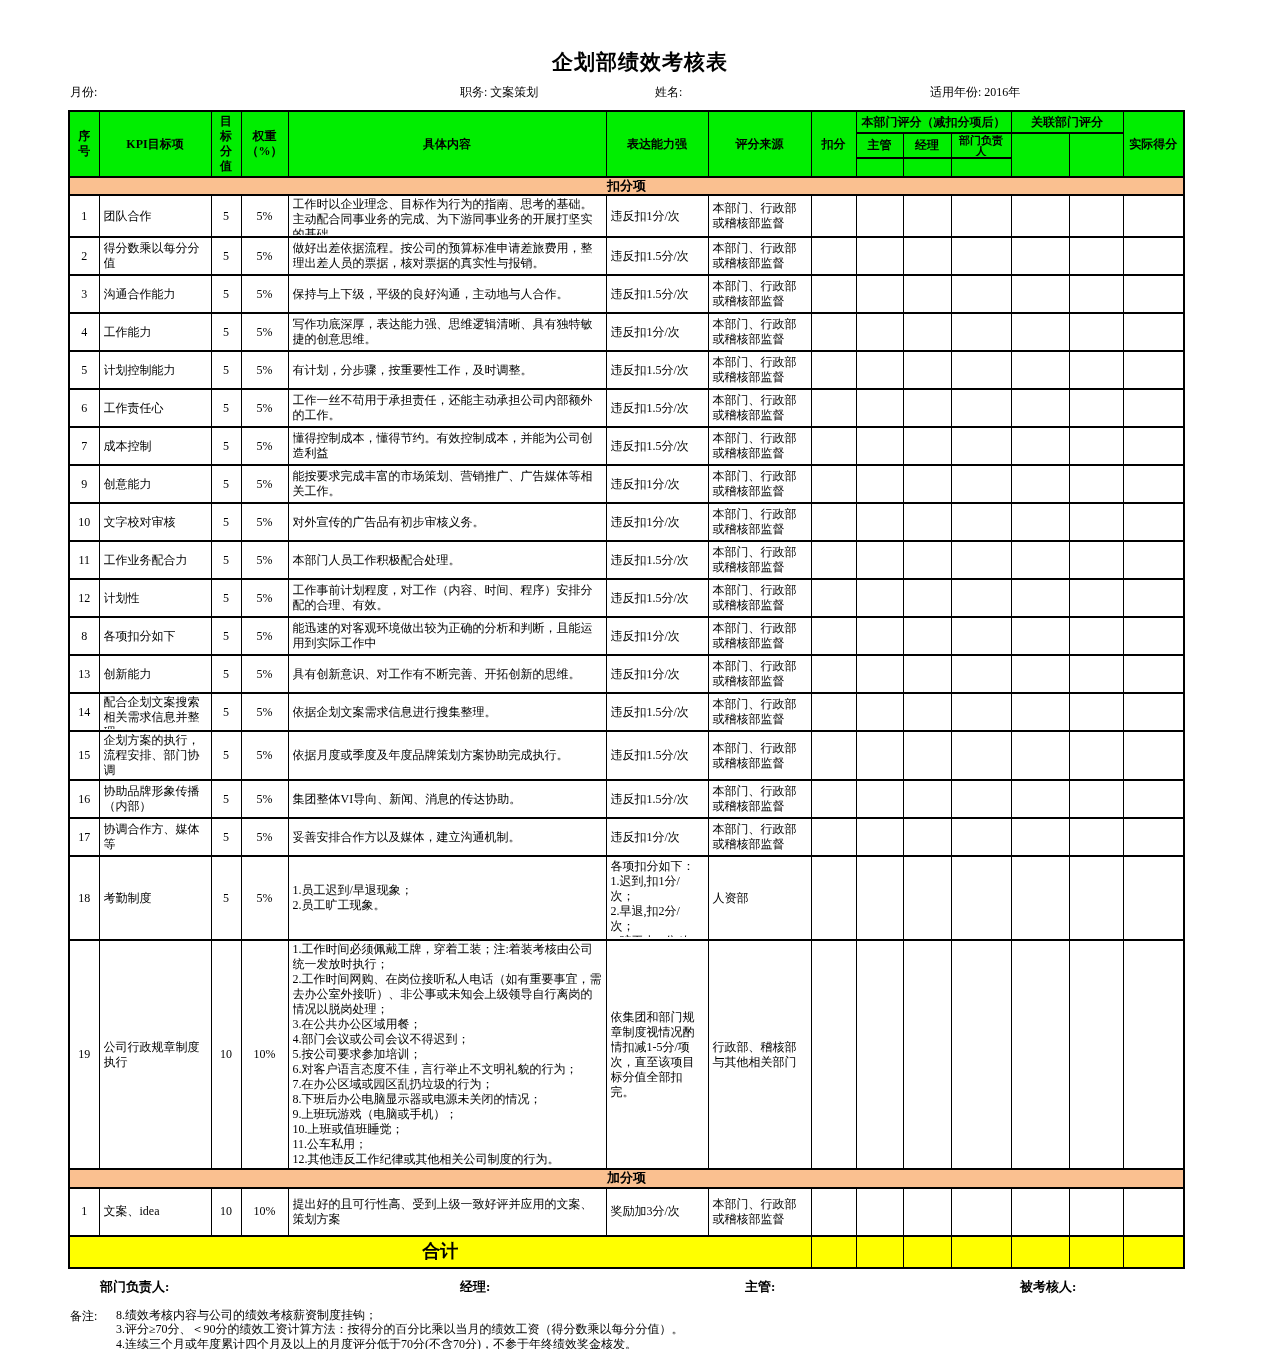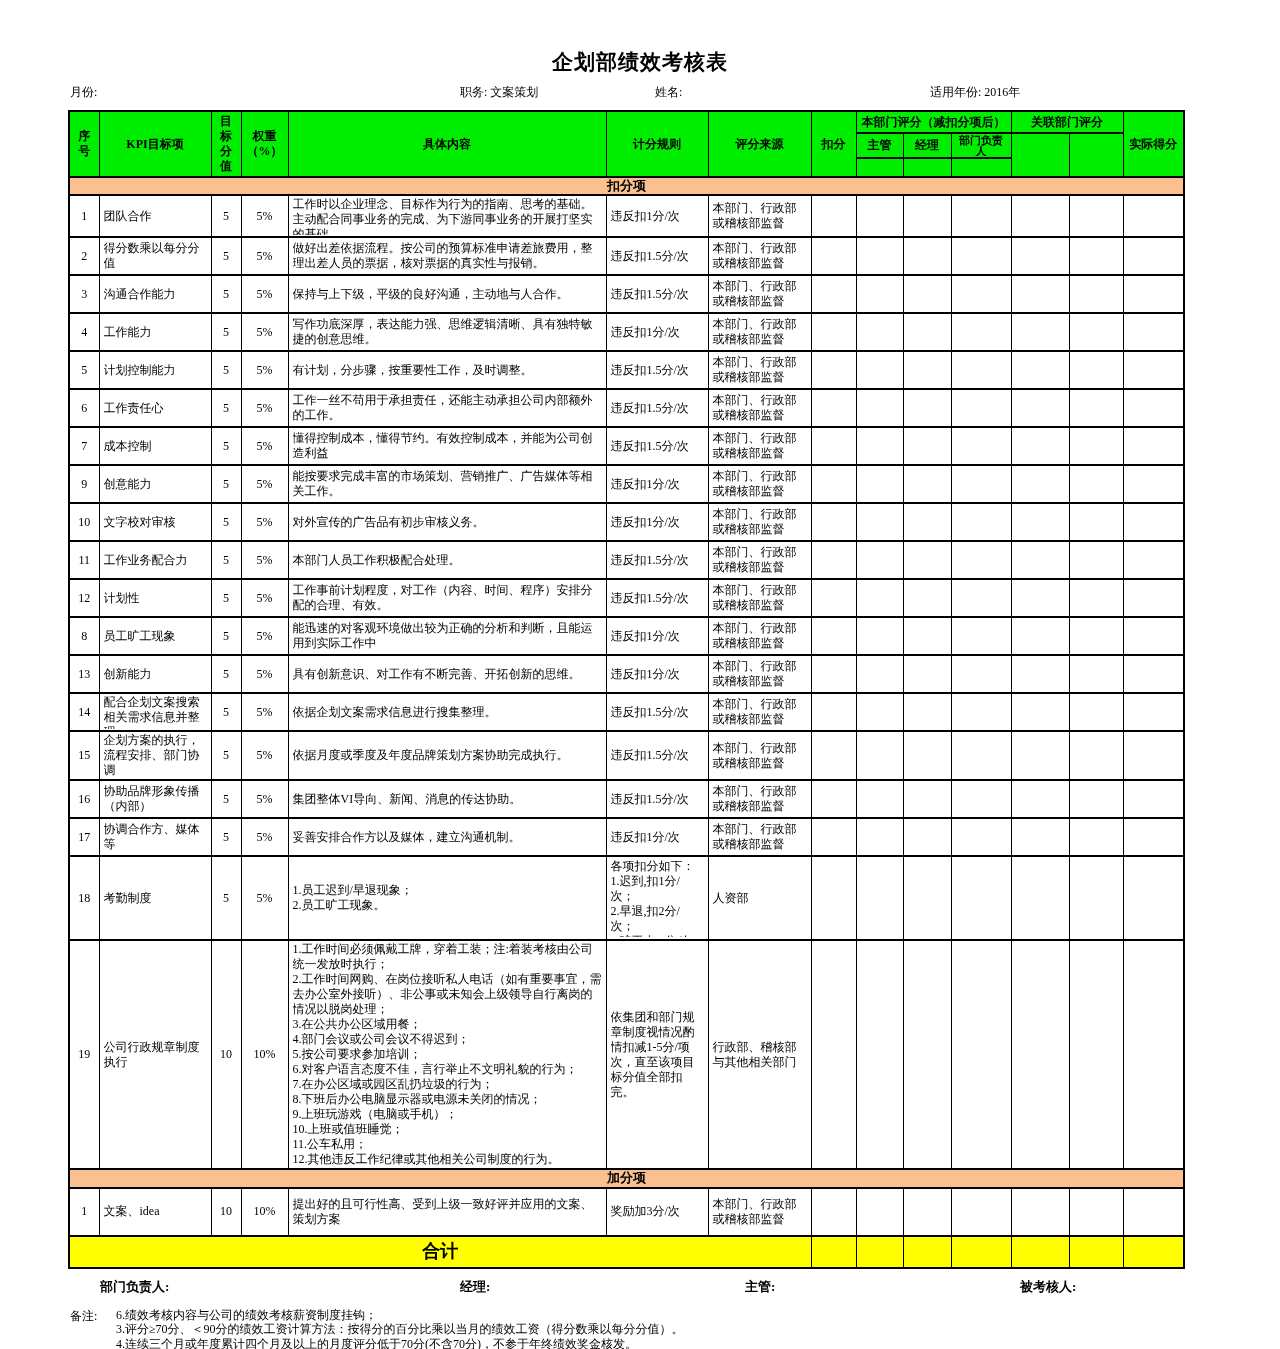--- a/index.html
+++ b/index.html
@@ -83,21 +83,21 @@
       <col style="width:54px">
       <col style="width:61px">
   </colgroup>
   <thead>
     <tr class="h1">
       <th rowspan="3">序号</th>
       <th rowspan="3">KPI目标项</th>
       <th rowspan="3">目标分值</th>
       <th rowspan="3">权重（%）</th>
       <th rowspan="3">具体内容</th>
-      <th rowspan="3">计分规则</th>
+      <th rowspan="3">表达能力强</th>
       <th rowspan="3">评分来源</th>
       <th rowspan="3">扣分</th>
       <th colspan="3">本部门评分（减扣分项后）</th>
       <th colspan="2">关联部门评分</th>
       <th rowspan="3">实际得分</th>
     </tr>
     <tr class="h2">
       <th>主管</th>
       <th>经理</th>
       <th>
@@ -378,21 +378,21 @@
     <td></td>
     <td></td>
     <td></td>
     <td></td>
     <td></td>
     <td></td>
   </tr>
       <tr class="row">
     <td class="cell-c">8</td>
     <td class="cell-l">
-          <div class="clip kpi-clip">员工旷工现象</div>
+          <div class="clip kpi-clip">各项扣分如下</div>
         </td>
     <td class="cell-c">5</td>
     <td class="cell-c">5%</td>
     <td class="cell-l">
           <div class="clip pre content-clip">能迅速的对客观环境做出较为正确的分析和判断，且能运用到实际工作中</div>
         </td>
     <td class="cell-l">
           <div class="clip pre rule-clip">违反扣1分/次</div>
         </td>
     <td class="cell-l">
@@ -638,17 +638,17 @@
 <div class="sigs">
   <span class="s1">部门负责人:</span>
   <span class="s2">经理:</span>
   <span class="s3">主管:</span>
   <span class="s4">被考核人:</span>
 </div>
 
 <div class="notes">
   <span class="notes-label">备注:</span>
   <div class="items" id="notes-items">
-      <div>6.绩效考核内容与公司的绩效考核薪资制度挂钩；</div>
+      <div>8.绩效考核内容与公司的绩效考核薪资制度挂钩；</div>
       <div>3.评分≥70分、＜90分的绩效工资计算方法：按得分的百分比乘以当月的绩效工资（得分数乘以每分分值）。</div>
       <div>4.连续三个月或年度累计四个月及以上的月度评分低于70分(不含70分)，不参于年终绩效奖金核发。</div>
     </div>
 </div>
 
 </body></html>

